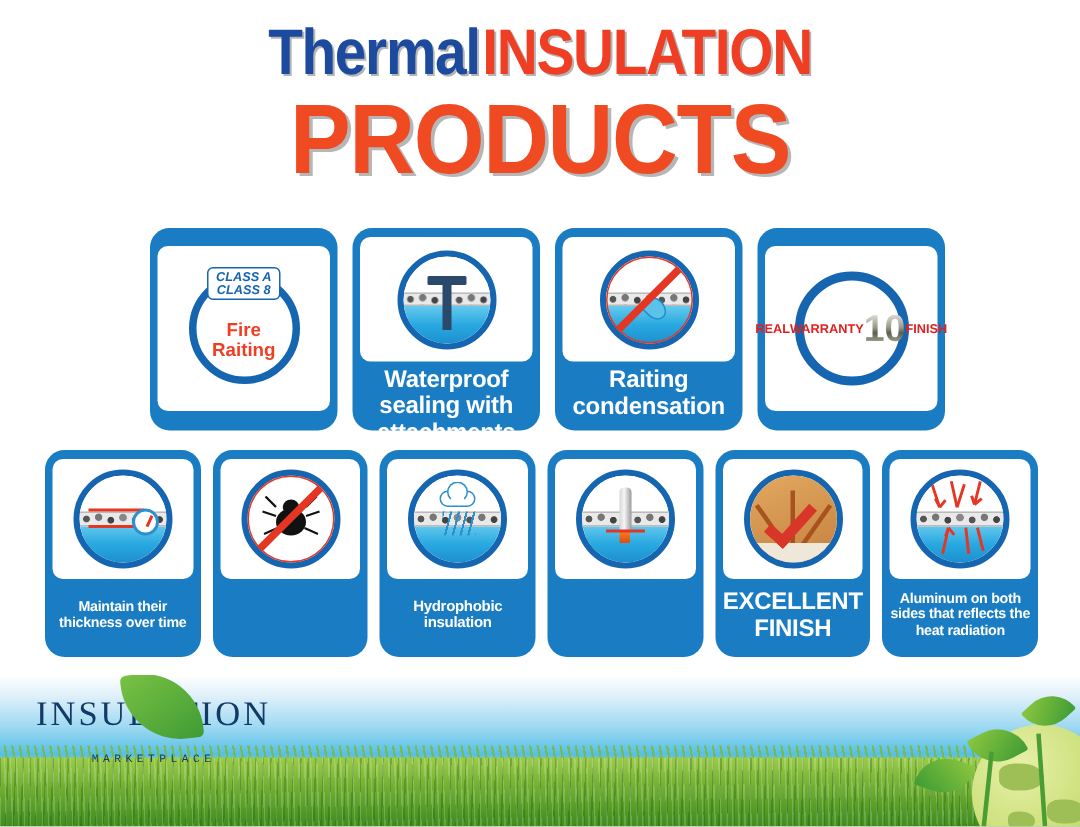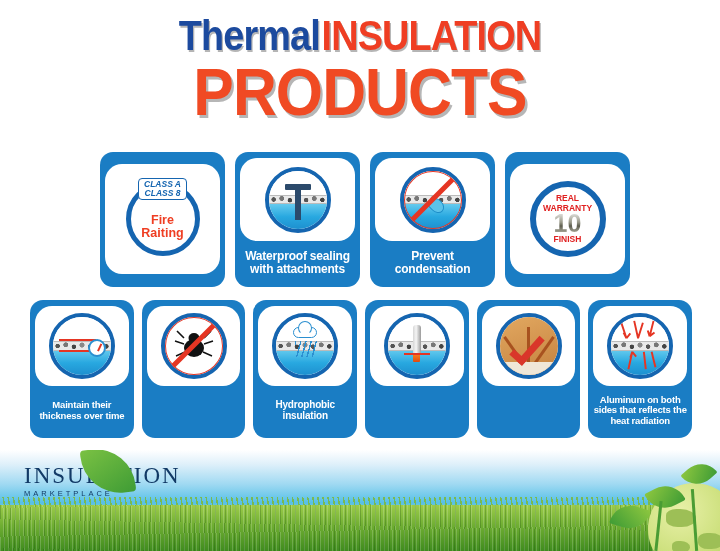--- a/index.html
+++ b/index.html
@@ -59,38 +59,38 @@
     align-items: center;
     padding: 6px 5px 7px 5px;
     flex: 1 1 0;
   }
   #row1 .card { height: 135px; }
   #row2 .card { height: 138px; }
   .card.centered { justify-content: center; }
 
   .icon-panel {
     background: #ffffff;
-    border-radius: 17px;
+    border-radius: 7px;
     width: 100%;
     display: flex;
     align-items: center;
     justify-content: center;
     flex: none;
   }
   #row1 .icon-panel { height: 83px; }
   #row2 .icon-panel { height: 80px; }
   #row1 .card.centered .icon-panel { height: 110px; }
 
   .caption {
     color: #ffffff;
     font-weight: bold;
     text-align: center;
     line-height: 1.08;
     margin-top: 4px;
-    font-size: 12px;
+    font-size: 16px;
     letter-spacing: -0.2px;
     flex: 1;
     display: flex;
     flex-direction: column;
     justify-content: center;
   }
   .caption.small { font-size: 10px; }
   .caption.tiny { font-size: 9.5px; }
 
   
@@ -135,21 +135,21 @@
   }
   .fire-txt {
     margin-top: 16px; color: #ef3e23; font-weight: bold;
     font-size: 12.5px; line-height: 1.05; text-align: center;
   }
 
   
   .warr {
     width: 76px; height: 76px; border-radius: 50%;
     border: 6px solid #1565b0; background: #fff;
-    display: flex; flex-direction: column; align-items: center; justify-content: center;
+    display: flex; flex-direction: row; align-items: center; justify-content: center;
     line-height: 1;
   }
   .warr .w1 { color: #e02020; font-weight: bold; font-size: 8.5px; }
   .warr .w2 { color: #e02020; font-weight: bold; font-size: 8.5px; margin-top:1px; }
   .warr .w10 {
     font-size: 25px; font-weight: bold; margin: -1px 0;
     background: linear-gradient(180deg,#f2f2f2 0%,#9a9a8a 45%,#5d5d4e 60%,#cfcfc0 100%);
     -webkit-background-clip: text; background-clip: text; color: transparent;
   }
   .warr .w3 { color: #e02020; font-weight: bold; font-size: 8.5px; }
@@ -256,22 +256,22 @@
   .logo {
     position: absolute; left: 24px; top: 14px;
     color: #123a66;
     line-height: 1;
   }
   .logo .l1 {
     font-family: "Liberation Serif", serif;
     font-size: 23px; letter-spacing: 2px; font-weight: normal;
   }
   .logo .l2 {
-    font-family: Liberation Sans, sans-serif;
-    font-size: 7.5px; letter-spacing: 3px; text-align: left; margin-top: 3px;
+    font-family: Liberation Mono, monospace;
+    font-size: 7.5px; letter-spacing: 3px; text-align: center; margin-top: 17px;
   }
   .leafmark {
     position: absolute; left: 58px; top: -16px;
     width: 52px; height: 46px;
     background: linear-gradient(150deg,#7ac143,#3f9c35);
     border-radius: 4px 40px 4px 40px;
     transform: rotate(-6deg);
   }
   .globe {
     position: absolute; right: -20px; bottom: -24px;
@@ -339,21 +339,21 @@
         <div class="circ c66">
           <div class="scene">
             <div class="sky"></div>
             <div class="water"></div>
             <div class="gran"></div>
           </div>
           <div class="drop"></div>
           <div class="ban"></div>
         </div>
       </div>
-      <div class="caption">Prevent condensation</div>
+      <div class="caption">Raiting condensation</div>
     </div>
 
 
     <div class="card centered">
       <div class="icon-panel">
         <div class="warr">
           <div class="w1">REAL</div>
           <div class="w2">WARRANTY</div>
           <div class="w10">10</div>
           <div class="w3">FINISH</div>
@@ -427,20 +427,21 @@
         <div class="circ c66">
           <div class="roof">
             <div class="f1"></div>
             <div class="f2"></div>
             <div class="f3"></div>
             <div class="roof-base"></div>
             <div class="check"></div>
           </div>
         </div>
       </div>
+      <div class="caption">EXCELLENT FINISH</div>
     </div>
 
     <div class="card">
       <div class="icon-panel">
         <div class="circ c66">
           <div class="scene">
             <div class="sky"></div>
             <div class="water"></div>
             <div class="gran"></div>
           </div>

